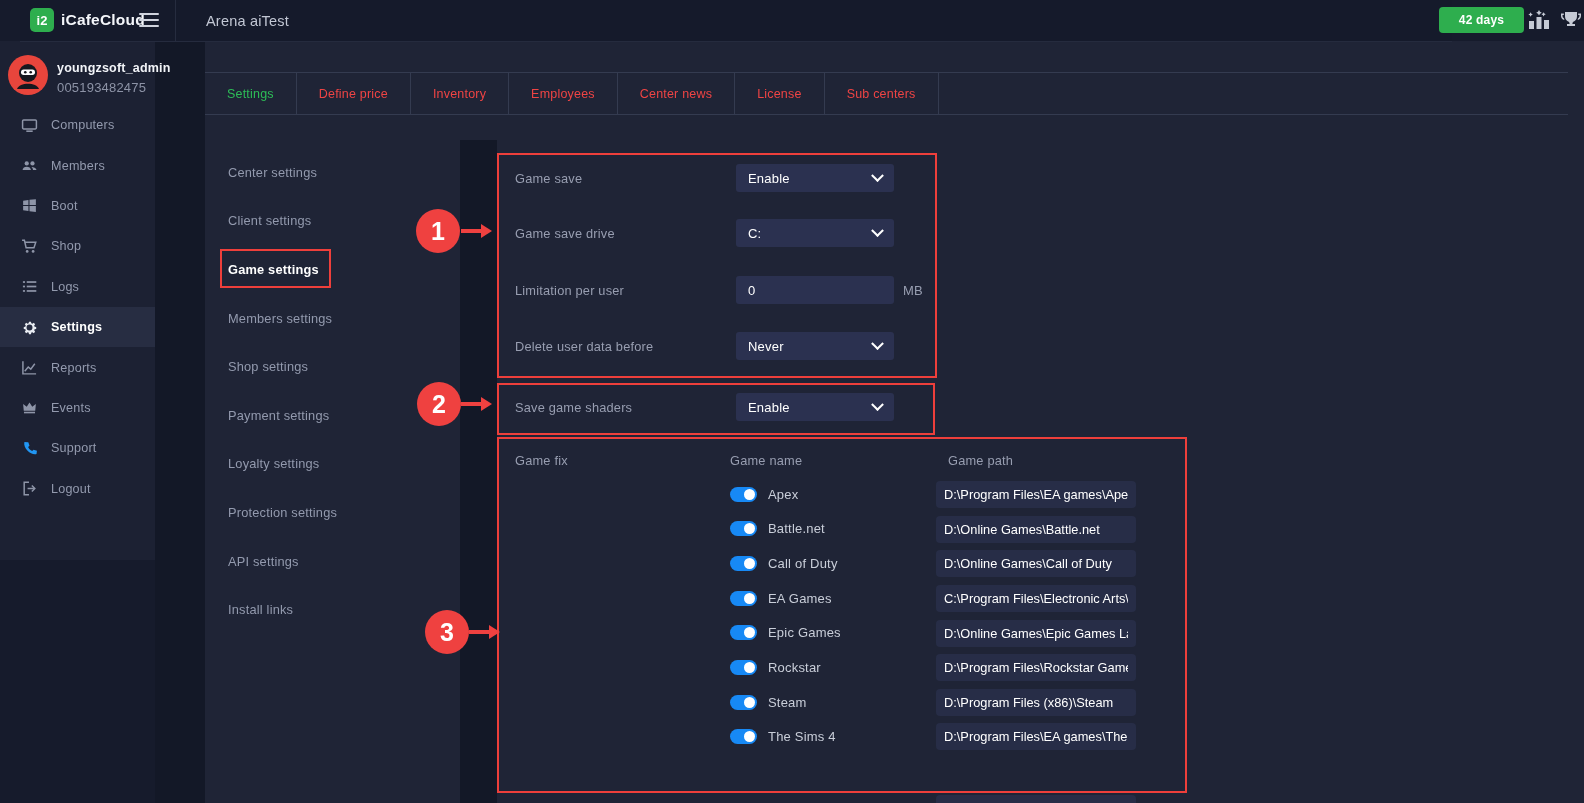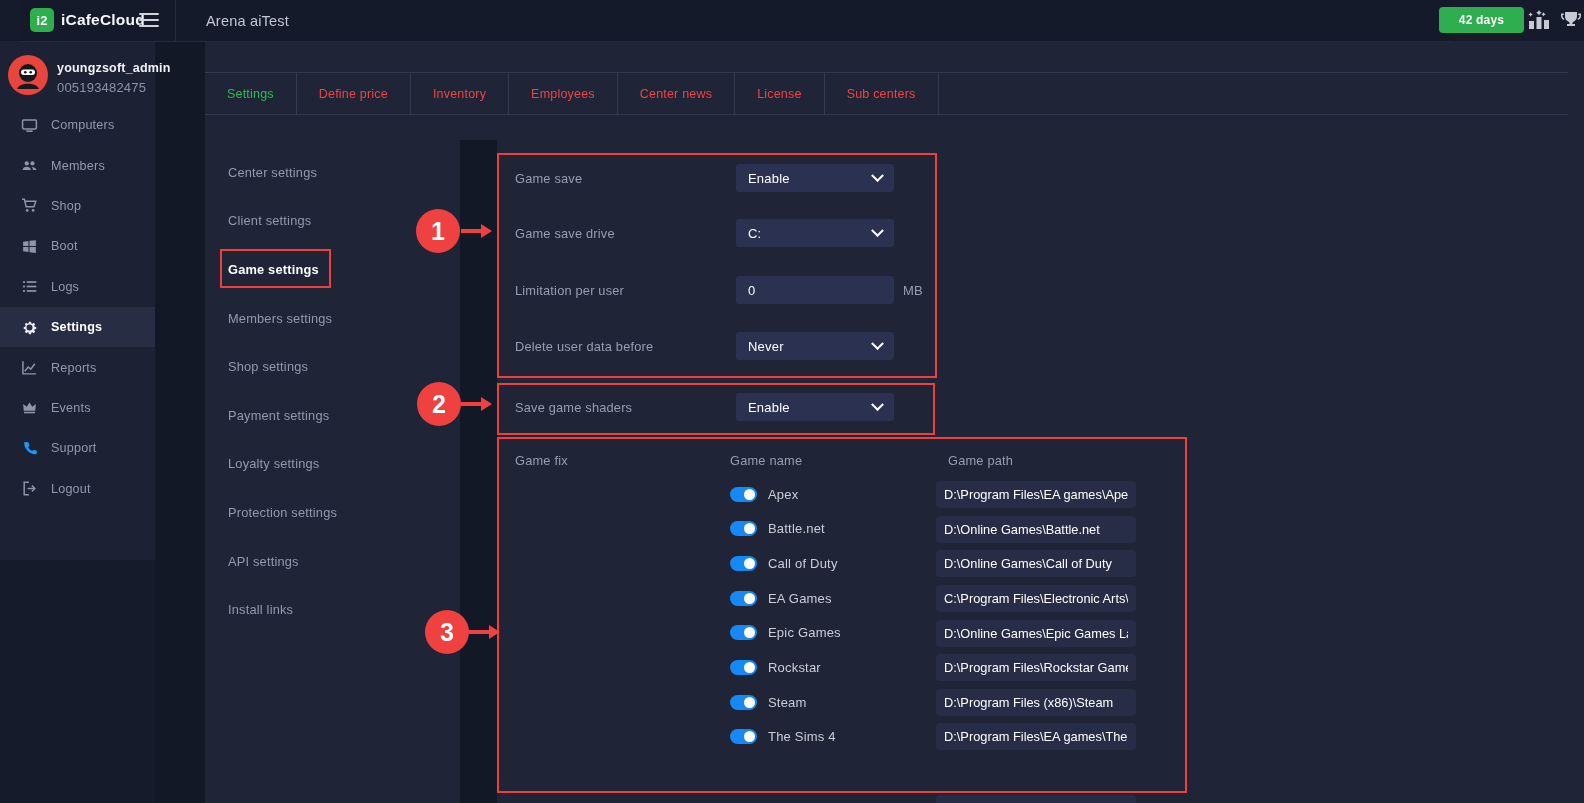--- a/index.html
+++ b/index.html
@@ -147,35 +147,35 @@
             <circle cx="5.4" cy="6" r="2"></circle>
             <circle cx="10.8" cy="6" r="2"></circle>
             <path d="M1.5 12.3c0-2.1 1.9-3.2 3.9-3.2s3.9 1.1 3.9 3.2z"></path>
             <path d="M9.8 9.4c1.9.1 4.7 1 4.7 2.9h-3.2c0-1.2-.7-2.2-1.5-2.9z"></path>
           </svg>
         </span>
         <span>Members</span>
       </div>
       <div class="snav-item">
         <span class="nav-ic">
+          <svg width="17" height="17" viewBox="0 0 16 16" fill="currentColor">
+            <path d="M2 3.5 7 2.8v4.7H2zM8 2.7 14 2v5.5H8zM2 8.5h5v4.7l-5-.7zM8 8.5h6V14l-6-.7z"></path>
+          </svg>
+        </span>
+        <span>Boot</span>
+      </div>
+      <div class="snav-item">
+        <span class="nav-ic">
           <svg width="17" height="17" viewBox="0 0 16 16">
             <path d="M1 2.2h2.2l1.6 7h7.4l1.7-5.2H4.2" fill="none" stroke="currentColor" stroke-width="1.4"></path>
             <circle cx="5.8" cy="12.6" r="1.3" fill="currentColor"></circle>
             <circle cx="11.4" cy="12.6" r="1.3" fill="currentColor"></circle>
           </svg>
         </span>
         <span>Shop</span>
-      </div>
-      <div class="snav-item">
-        <span class="nav-ic">
-          <svg width="17" height="17" viewBox="0 0 16 16" fill="currentColor">
-            <path d="M2 3.5 7 2.8v4.7H2zM8 2.7 14 2v5.5H8zM2 8.5h5v4.7l-5-.7zM8 8.5h6V14l-6-.7z"></path>
-          </svg>
-        </span>
-        <span>Boot</span>
       </div>
       <div class="snav-item">
         <span class="nav-ic">
           <svg width="17" height="17" viewBox="0 0 16 16" fill="currentColor">
             <rect x="1.8" y="3" width="2" height="1.6"></rect>
             <rect x="5.4" y="3" width="9" height="1.6"></rect>
             <rect x="1.8" y="7.2" width="2" height="1.6"></rect>
             <rect x="5.4" y="7.2" width="9" height="1.6"></rect>
             <rect x="1.8" y="11.4" width="2" height="1.6"></rect>
             <rect x="5.4" y="11.4" width="9" height="1.6"></rect>

